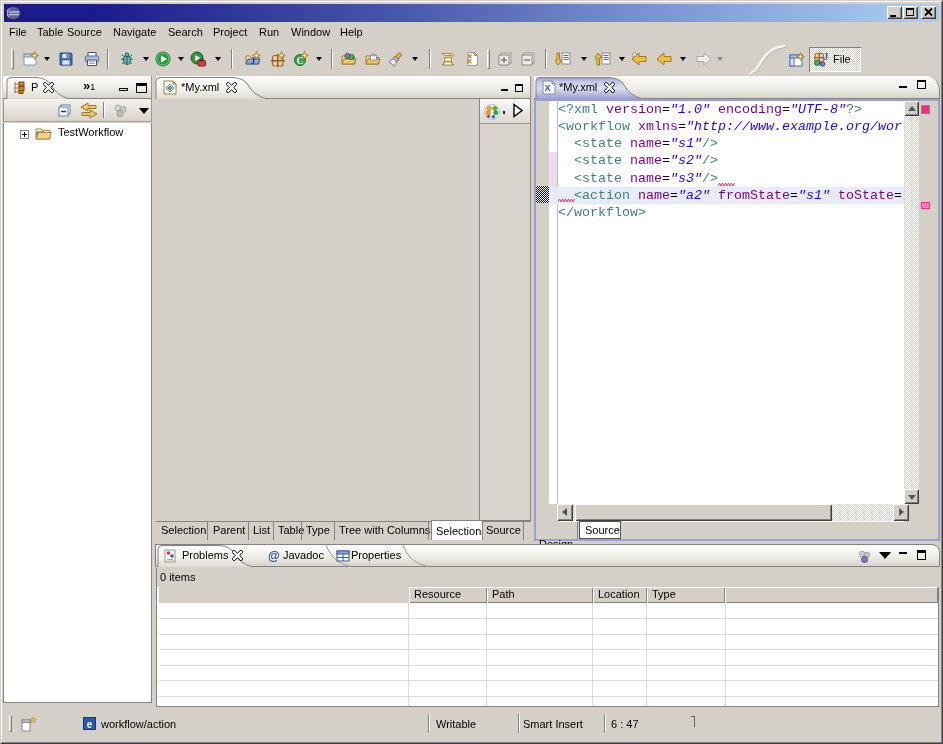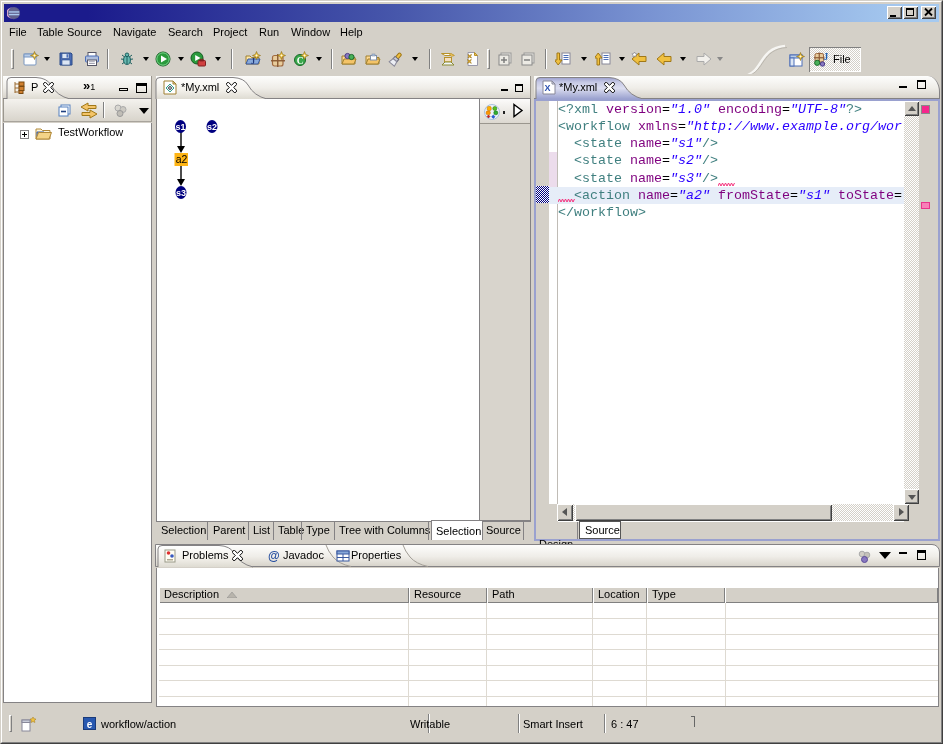--- a/index.html
+++ b/index.html
@@ -364,37 +364,20 @@
         <path d="M10 1 l3 3 h-3 z" fill="#e8d8a0" stroke="#a08030"></path>
         <path d="M7 4 L11 8 L7 12 L3 8 z" fill="#eee" stroke="#30a090"></path>
         <path d="M7 6 L9 8 L7 10 L5 8 z" fill="#999" stroke="#667"></path>
       </svg>
     <div class="tab-label" style="left:25px">*My.xml</div>
     <div class="closex" style="left:70px;top:5px"><svg width="11" height="11" viewBox="0 0 10 10">
           <path d="M2 0 L5 3 L8 0 L10 2 L7 5 L10 8 L8 10 L5 7 L2 10 L0 8 L3 5 L0 2 Z" fill="#fff" stroke="#000" stroke-width="0.9"></path>
         </svg></div>
   </div>
 
-  <div class="abs" style="left:0;top:23px;width:323px;height:422px;background:#fff;border-left:1px solid #848284">
-
-    <svg class="abs" style="left:0;top:0" width="323" height="422" viewBox="0 0 323 422">
-      <line x1="24" y1="33" x2="24" y2="49" stroke="#000" stroke-width="1.4"></line>
-      <path d="M24 54 L20 47 h8 z" fill="#000"></path>
-      <line x1="24" y1="67" x2="24" y2="81" stroke="#000" stroke-width="1.4"></line>
-      <path d="M24 87 L20 80 h8 z" fill="#000"></path>
-      <ellipse cx="23.5" cy="27.5" rx="5.5" ry="6.5" fill="#000080"></ellipse>
-      <text x="23.5" y="31" font-size="9" font-weight="bold" fill="#fff" text-anchor="middle" font-family="Liberation Sans">s1</text>
-      <ellipse cx="55" cy="27.5" rx="5.5" ry="6.5" fill="#000080"></ellipse>
-      <text x="55" y="31" font-size="9" font-weight="bold" fill="#fff" text-anchor="middle" font-family="Liberation Sans">s2</text>
-      <rect x="17.5" y="54" width="13.5" height="13" fill="#ffb515"></rect>
-      <text x="24.5" y="64" font-size="10.5" fill="#000" text-anchor="middle" font-family="Liberation Sans">a2</text>
-      <ellipse cx="24" cy="93.5" rx="5.5" ry="6.5" fill="#000080"></ellipse>
-      <text x="24" y="97" font-size="9" font-weight="bold" fill="#fff" text-anchor="middle" font-family="Liberation Sans">s3</text>
-    </svg>
-  </div>
 
   <div class="abs" style="left:323px;top:23px;width:52px;height:422px;background:#d8d4cc;border:1px solid #848284;border-top:none">
     <div class="abs" style="left:0;top:0;width:50px;height:25px;background:linear-gradient(#fcfbfa,#dcd8d0);border-bottom:1px solid #9a968e">
       <svg class="abs" style="left:4px;top:5px" width="16" height="16" viewBox="0 0 16 16">
           <circle cx="8" cy="8" r="7.5" fill="#eef2fa" stroke="#a8c0dc"></circle>
           <rect x="3.2" y="2.5" width="4" height="4" rx="1.2" fill="#ffb000" stroke="#c88000" stroke-width=".6"></rect>
           <rect x="8.8" y="2.5" width="4" height="4" rx="2" fill="#58c020" stroke="#2a8010" stroke-width=".6"></rect>
           <rect x="2.2" y="7" width="4" height="3.6" rx="1.2" fill="#ff9800" stroke="#c87000" stroke-width=".6"></rect>
           <circle cx="11.8" cy="8.8" r="2" fill="#30b030" stroke="#107010" stroke-width=".6"></circle>
           <path d="M4.5 11 l1.5 1.5 -1.5 1.5 -1.5 -1.5 z" fill="#d02020" stroke="#801010" stroke-width=".5"></path>
@@ -576,25 +559,25 @@
     </svg>
   <div class="abs" style="left:724px;top:8px;width:0;height:0;border-left:6px solid transparent;border-right:6px solid transparent;border-top:7px solid #000"></div>
   <div class="minmax" style="left:743px;top:6px">
       <div style="position:absolute;left:1px;top:2px;width:8px;height:2px;border:1px solid #000"></div>
     </div>
   <div class="minmax" style="left:761px;top:6px">
       <div style="position:absolute;left:1px;top:0px;width:9px;height:10px;border:1px solid #000;border-top:3px solid #000"></div>
     </div>
 
   <div class="abs" style="left:1px;top:24px;width:783px;height:139px;background:#fff;border-left:1px solid #848284;border-right:1px solid #848284;border-bottom:1px solid #848284">
+    <div class="abs" style="left:0;top:0;width:783px;height:19px;background:#d4d0c8">
+        <div class="abs" style="left:3px;top:3px">0 items</div>
+      </div>
 
     <div class="abs" style="left:2px;top:19px;width:779px;height:16px;background:#d4d0c8">
-      <div class="hcell" style="left:0;width:250px"><span style="margin-left:5px">Description</span><svg class="abs" style="left:68px;top:5px" width="10" height="6" viewBox="0 0 10 6">
-            <path d="M5 0 L10 6 H0 z" fill="#b8b4ac" stroke="#888" stroke-width=".5"></path>
-          </svg></div>
       <div class="hcell" style="left:250px;width:78px"><span style="margin-left:5px">Resource</span></div>
       <div class="hcell" style="left:328px;width:106px"><span style="margin-left:5px">Path</span></div>
       <div class="hcell" style="left:434px;width:54px"><span style="margin-left:5px">Location</span></div>
       <div class="hcell" style="left:488px;width:78px"><span style="margin-left:5px">Type</span></div>
       <div class="hcell" style="left:566px;width:213px"></div>
     </div>
 
     <div class="abs" style="left:251px;top:35px;width:1px;height:103px;background:#dedad2"></div>
     <div class="abs" style="left:329px;top:35px;width:1px;height:103px;background:#dedad2"></div>
     <div class="abs" style="left:435px;top:35px;width:1px;height:103px;background:#dedad2"></div>
@@ -612,19 +595,19 @@
 <div id="statusbar" class="abs" style="left:3px;top:710px;width:937px;height:31px">
   <div class="grip" style="left:6px;top:5px;height:17px"></div>
   <svg class="abs" style="left:17px;top:6px" width="18" height="17" viewBox="0 0 18 17">
       <rect x="2" y="4" width="8" height="11" fill="#fff" stroke="#889"></rect>
       <rect x="2" y="4" width="8" height="2.5" fill="#c8ccd8" stroke="#889"></rect>
       <path d="M13 1 l1 1.8 2 .3 -1.5 1.4 .4 2 -1.9-1 -1.9 1 .4-2 -1.5-1.4 2-.3z" fill="#f0c040" stroke="#a07818" stroke-width=".5"></path>
     </svg>
   <div class="abs" style="left:80px;top:7px;width:13px;height:13px;background:#2858b0;border:1px solid #1a3a7a;color:#fff;font-weight:bold;font-size:10px;text-align:center;line-height:13px">e</div>
   <div class="abs" style="left:98px;top:8px">workflow/action</div>
   <div class="sep" style="left:425px;top:4px;height:19px"></div>
-  <div class="abs" style="left:407px;top:8px">Writable</div>
+  <div class="abs" style="left:433px;top:8px">Writable</div>
   <div class="sep" style="left:515px;top:4px;height:19px"></div>
   <div class="abs" style="left:520px;top:8px">Smart Insert</div>
   <div class="sep" style="left:601px;top:4px;height:19px"></div>
   <div class="abs" style="left:608px;top:8px">6 : 47</div>
   <div class="abs" style="left:688px;top:6px;width:4px;height:11px;border-top:1px solid #666;border-right:1px solid #666"></div>
 </div>
 
 </body></html>

